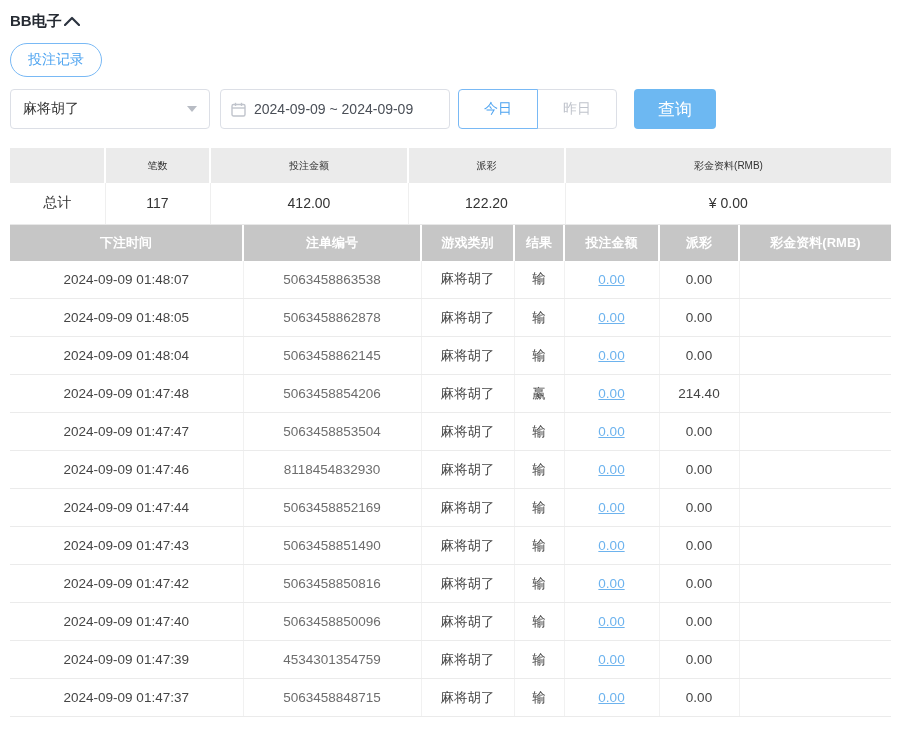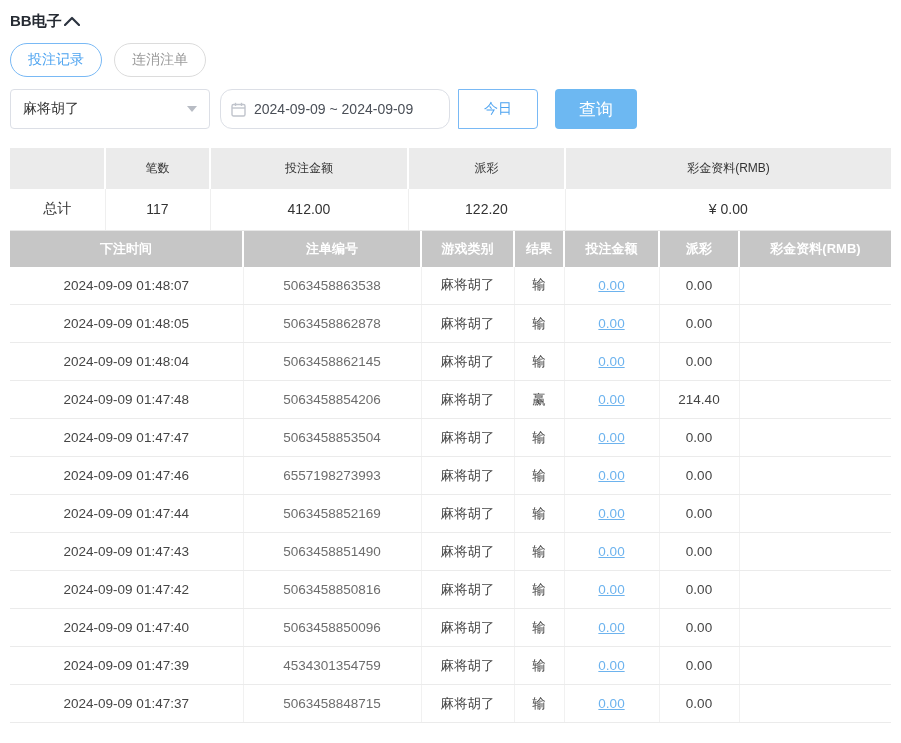--- a/index.html
+++ b/index.html
@@ -18,36 +18,36 @@
     border:1px solid #dcdcdc; color:#9a9a9a; cursor:pointer; }
   .tab.active { border:1px solid #79b9f5; color:#4da3f0; }
 
   
   .filters { margin-top:12px; display:flex; align-items:center; }
   .select-box { width:200px; height:40px; border:1px solid #dcdfe6; border-radius:4px;
     display:flex; align-items:center; justify-content:space-between; padding:0 12px; font-size:14px;
     color:#333; cursor:pointer; margin-right:10px; }
   .caret { width:0; height:0; border-left:5px solid transparent; border-right:5px solid transparent;
     border-top:6px solid #b8bcc4; }
-  .date-box { width:230px; height:40px; border:1px solid #dcdfe6; border-radius:12px;
+  .date-box { width:230px; height:40px; border:1px solid #dcdfe6; border-radius:4px;
     display:flex; align-items:center; padding:0 10px; font-size:14px; color:#4a4f57; margin-right:8px; }
   .date-box .cal { margin-right:8px; display:flex; }
   .btn-group { display:flex; margin-right:8px; }
   .gbtn { width:80px; height:40px; background:#fff; border:1px solid #dcdfe6; font-size:14px;
     color:#c0c4cc; cursor:pointer; margin-left:-1px; position:relative; }
   .gbtn:first-child { border-radius:4px 0 0 4px; margin-left:0; }
   .gbtn:last-child { border-radius:0 4px 4px 0; }
   .gbtn.active { border:1px solid #79b9f5; color:#4da3f0; z-index:2; }
   .query-btn { width:82px; height:40px; background:#6db8f2; color:#fff; border:none; border-radius:4px;
     font-size:17px; cursor:pointer; margin-left:9px; }
 
   
   table { border-collapse:collapse; width:881px; table-layout:fixed; }
   .summary { margin-top:19px; }
-  .summary th { background:#ebebeb; height:41px; font-size:12px; font-weight:normal; color:#333;
+  .summary th { background:#ebebeb; height:35px; font-size:10px; font-weight:normal; color:#333;
     border-left:2px solid #fff; text-align:center; }
   .summary th:first-child { border-left:none; }
   .summary td { height:41px; font-size:14px; text-align:center; color:#333;
     border-bottom:1px solid #e8e8e8; border-left:1px solid #efefef; }
   .summary td:first-child { border-left:none; }
 
   
   .records { }
   .records th { background:#c6c6c6; height:36px; font-size:13px; font-weight:bold; color:#fff;
     border-left:2px solid #fff; text-align:center; }
@@ -67,41 +67,41 @@
     <div class="panel-title">BB电子</div>
     <div class="collapse-btn">
       <svg width="16" height="10" viewBox="0 0 16 10">
           <polyline points="1,9 8,2 15,9" fill="none" stroke="#2c3440" stroke-width="2.2" stroke-linecap="round" stroke-linejoin="round"></polyline>
         </svg>
     </div>
   </div>
 
   <div class="tabs">
     <button class="tab active">投注记录</button>
-    <button class="tab">连消注单</button>
   </div>
 
   <div class="filters">
     <div class="select-box">
       <span>麻将胡了</span>
       <span class="caret"></span>
     </div>
     <div class="date-box">
       <span class="cal">
         <svg width="15" height="15" viewBox="0 0 15 15">
             <rect x="1" y="2.5" width="13" height="11.5" rx="1.5" fill="none" stroke="#c0c4cc" stroke-width="1.4"></rect>
             <line x1="1" y1="6" x2="14" y2="6" stroke="#c0c4cc" stroke-width="1.4"></line>
             <line x1="4.5" y1="0.8" x2="4.5" y2="4" stroke="#c0c4cc" stroke-width="1.4"></line>
             <line x1="10.5" y1="0.8" x2="10.5" y2="4" stroke="#c0c4cc" stroke-width="1.4"></line>
           </svg>
       </span>
       <span>2024-09-09 ~ 2024-09-09</span>
     </div>
     <div class="btn-group">
       <button class="gbtn active">今日</button>
+      <button class="gbtn">昨日</button>
     </div>
     <button class="query-btn">查询</button>
   </div>
 
   <table class="summary">
     <colgroup>
       <col style="width:95px">
         <col style="width:105px">
         <col style="width:198px">
         <col style="width:157px">
@@ -195,21 +195,21 @@
           <td class="order-no">5063458853504</td>
           <td>麻将胡了</td>
           <td>输</td>
           <td><a class="bet-link">0.00</a></td>
           <td>0.00</td>
           <td></td>
         </tr>
 
         <tr>
           <td>2024-09-09 01:47:46</td>
-          <td class="order-no">6557198273993</td>
+          <td class="order-no">8118454832930</td>
           <td>麻将胡了</td>
           <td>输</td>
           <td><a class="bet-link">0.00</a></td>
           <td>0.00</td>
           <td></td>
         </tr>
 
         <tr>
           <td>2024-09-09 01:47:44</td>
           <td class="order-no">5063458852169</td>

